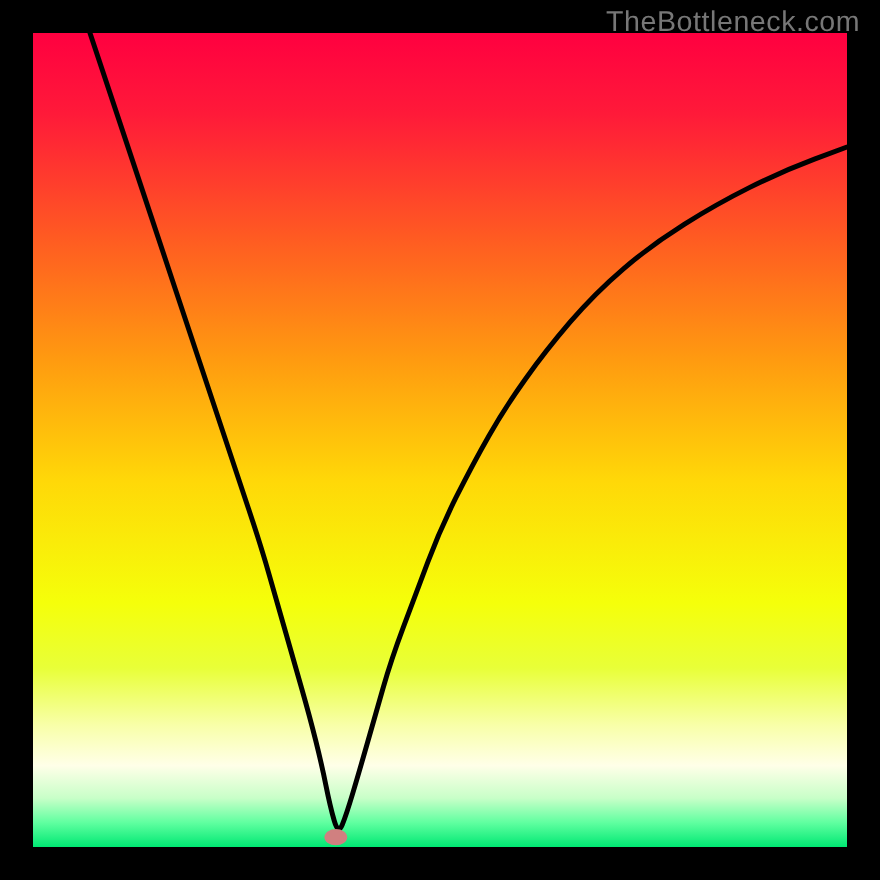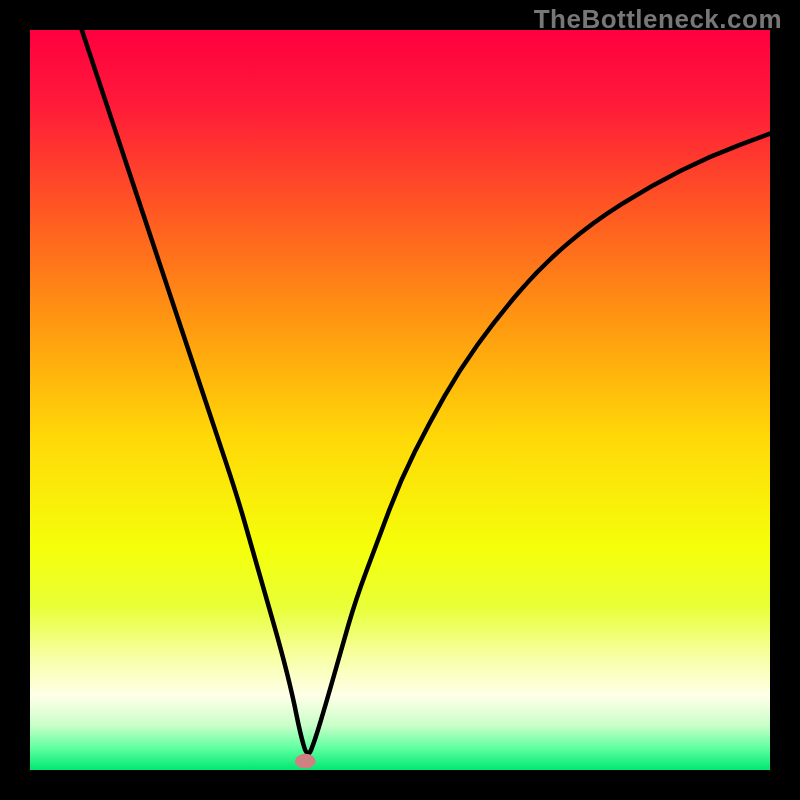--- a/index.html
+++ b/index.html
@@ -10,21 +10,21 @@
     background: #000;
     position: relative;
   }
   .watermark {
     position: absolute;
     top: 4px;
     right: 18px;
     font-family: Arial, Helvetica, sans-serif;
     font-size: 26px;
     color: #777;
-    font-weight: 700;
+    font-weight: 400;
     letter-spacing: 0.5px;
   }
   .plot-area {
     position: absolute;
     left: 30px;
     top: 30px;
     width: 740px;
     height: 740px;
   }
   .gradient-bg {

